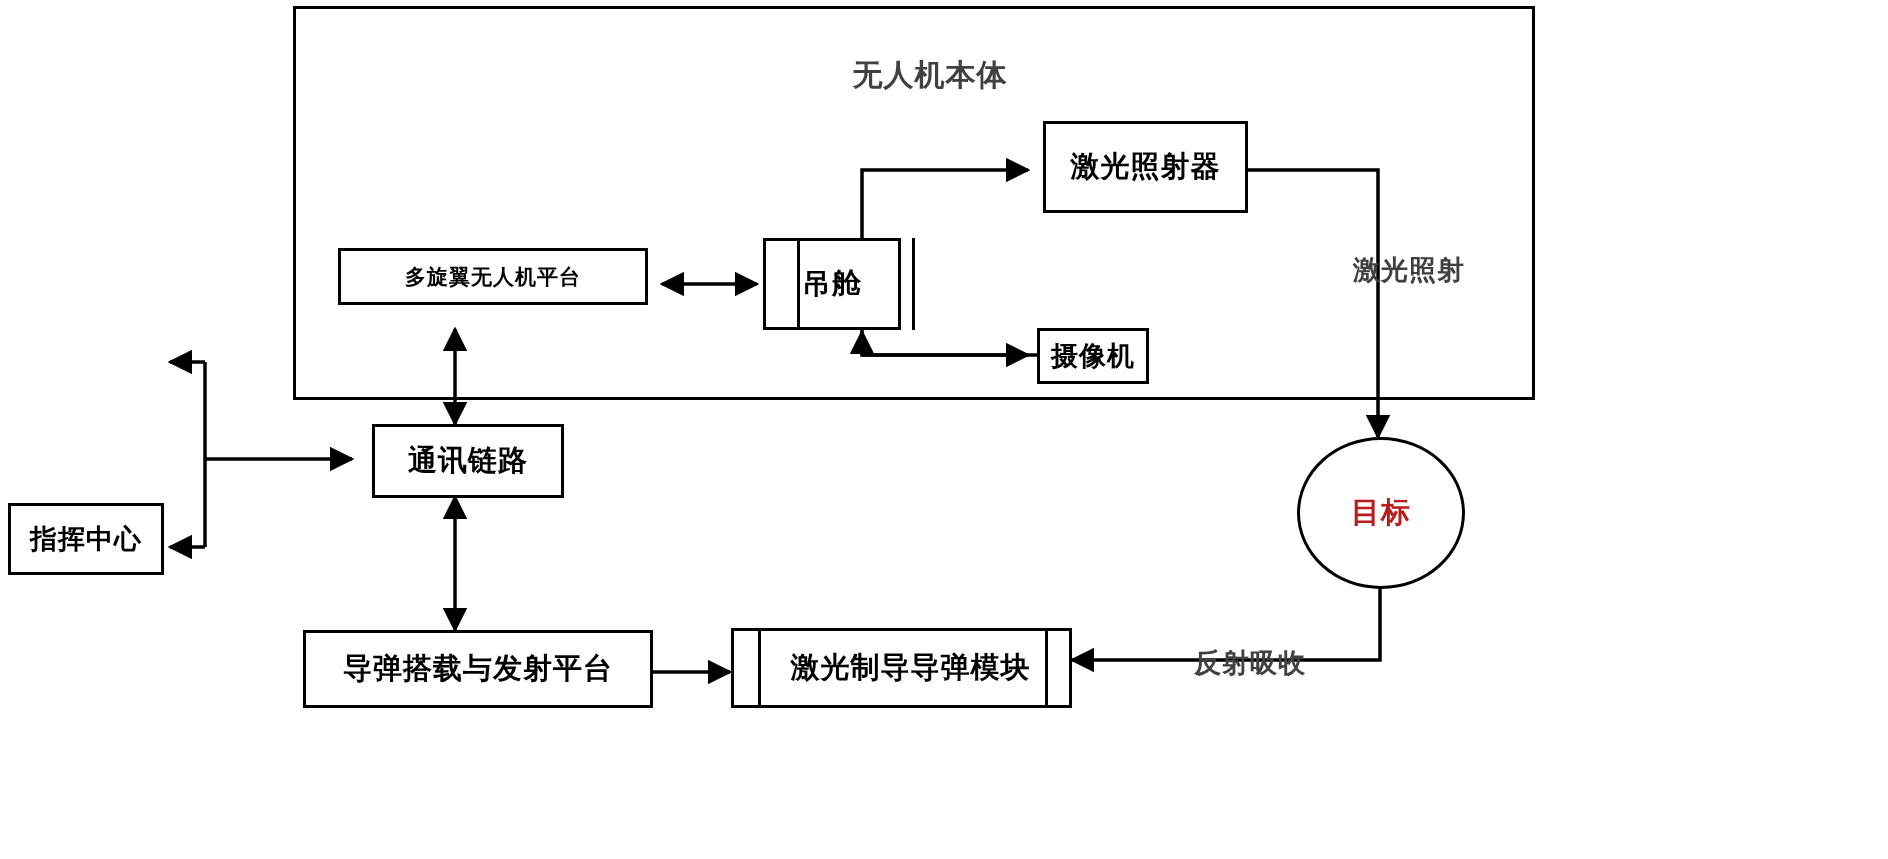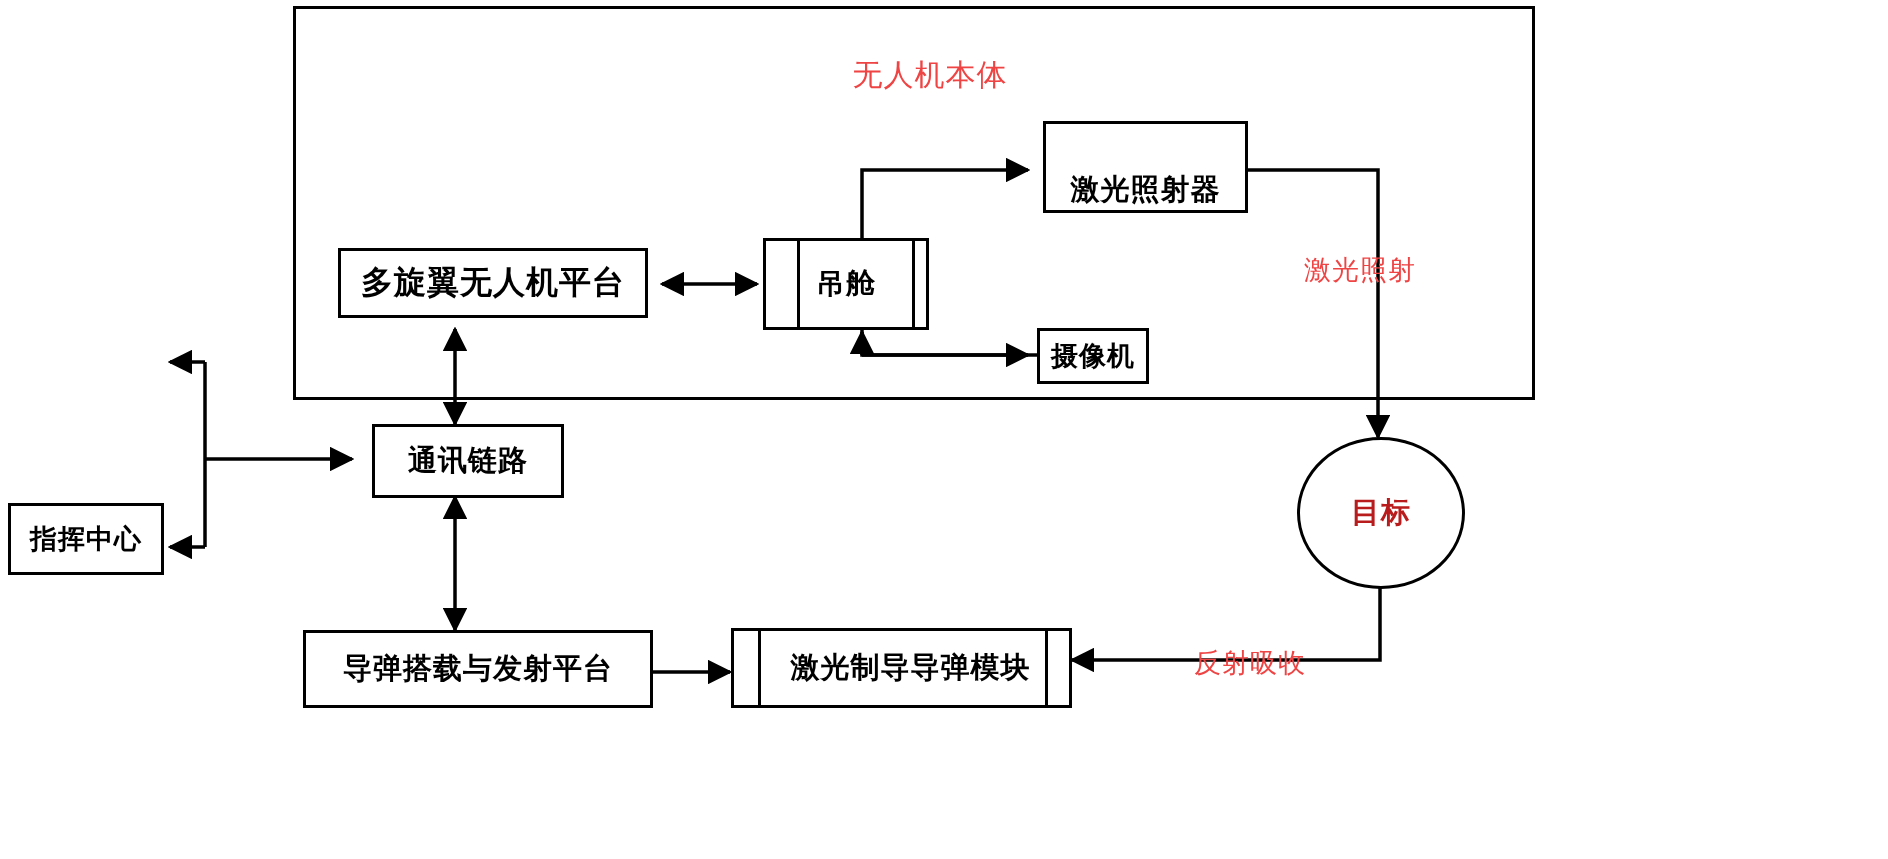--- a/index.html
+++ b/index.html
@@ -35,22 +35,22 @@
     letter-spacing: 1px;
     white-space: nowrap;
     z-index: 5;
   }
   .label-free {
     position: absolute;
     display: flex;
     align-items: center;
     justify-content: center;
     background: transparent;
-    color: #ef4444;
-    font-weight: 400;
+    color: #404040;
+    font-weight: 700;
     letter-spacing: 1px;
     white-space: nowrap;
     z-index: 6;
   }
   .circle-node {
     position: absolute;
     display: flex;
     align-items: center;
     justify-content: center;
     border: 3px solid #000000;
@@ -124,39 +124,39 @@
 
 
   <div class="node" style="left:8px; top:503px; width:156px; height:72px; font-size:27px;">
     <span>指挥中心</span>
   </div>
 
   <div class="node" style="left:372px; top:424px; width:192px; height:74px; font-size:29px;">
     <span>通讯链路</span>
   </div>
 
-  <div class="node" style="left:338px; top:248px; width:310px; height:70px; font-size:32px;">
+  <div class="node" style="left:338px; top:248px; width:310px; height:57px; font-size:21px;">
     <span>多旋翼无人机平台</span>
   </div>
 
-  <div class="node" style="left:763px; top:238px; width:166px; height:92px; font-size:29px;">
+  <div class="node" style="left:763px; top:238px; width:138px; height:92px; font-size:29px;">
     <span>吊舱</span>
   </div>
   <div class="divider" style="left:797px; top:238px; height:92px;"></div>
   <div class="divider" style="left:912px; top:238px; height:92px;"></div>
 
-  <div class="node" style="left:1043px; top:121px; width:205px; height:92px; font-size:29px;align-items:flex-end;">
+  <div class="node" style="left:1043px; top:121px; width:205px; height:92px; font-size:29px;">
     <span>激光照射器</span>
   </div>
 
   <div class="node" style="left:1037px; top:328px; width:112px; height:56px; font-size:27px;">
     <span>摄像机</span>
   </div>
 
-  <div class="label-free" style="left:1280px; top:250px; width:160px; height:40px; font-size:27px;">激光照射</div>
+  <div class="label-free" style="left:1329px; top:250px; width:160px; height:40px; font-size:27px;">激光照射</div>
 
   <div class="circle-node" style="left:1297px; top:437px; width:168px; height:152px; font-size:29px;">
     <span>目标</span>
   </div>
 
   <div class="label-free" style="left:1170px; top:643px; width:160px; height:40px; font-size:27px;">反射吸收</div>
 
   <div class="node" style="left:303px; top:630px; width:350px; height:78px; font-size:29px;">
     <span>导弹搭载与发射平台</span>
   </div>

